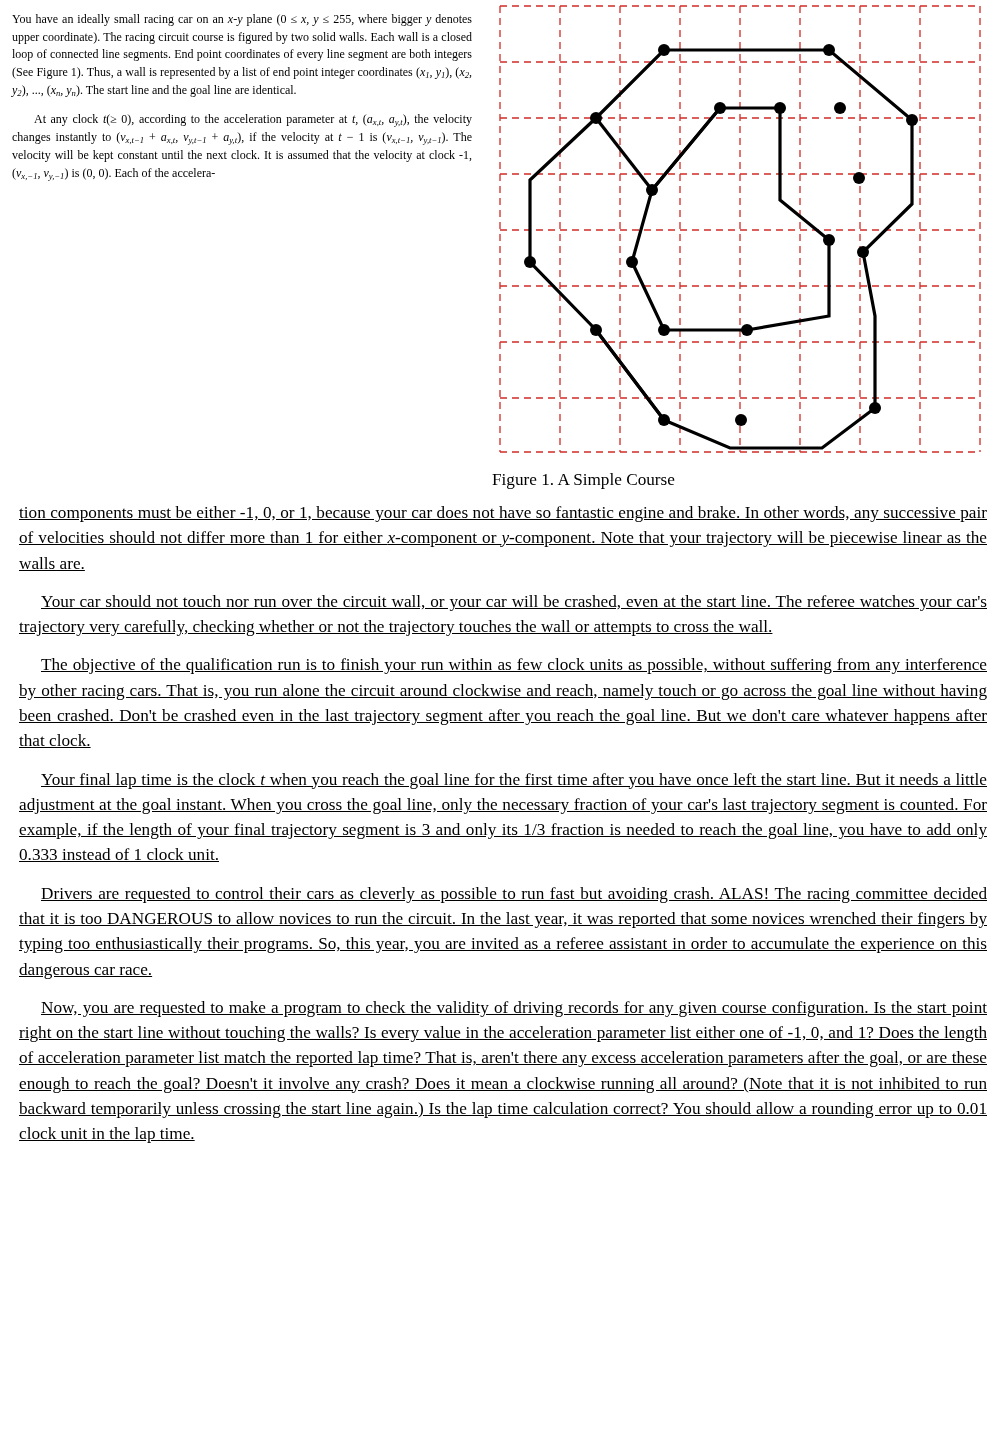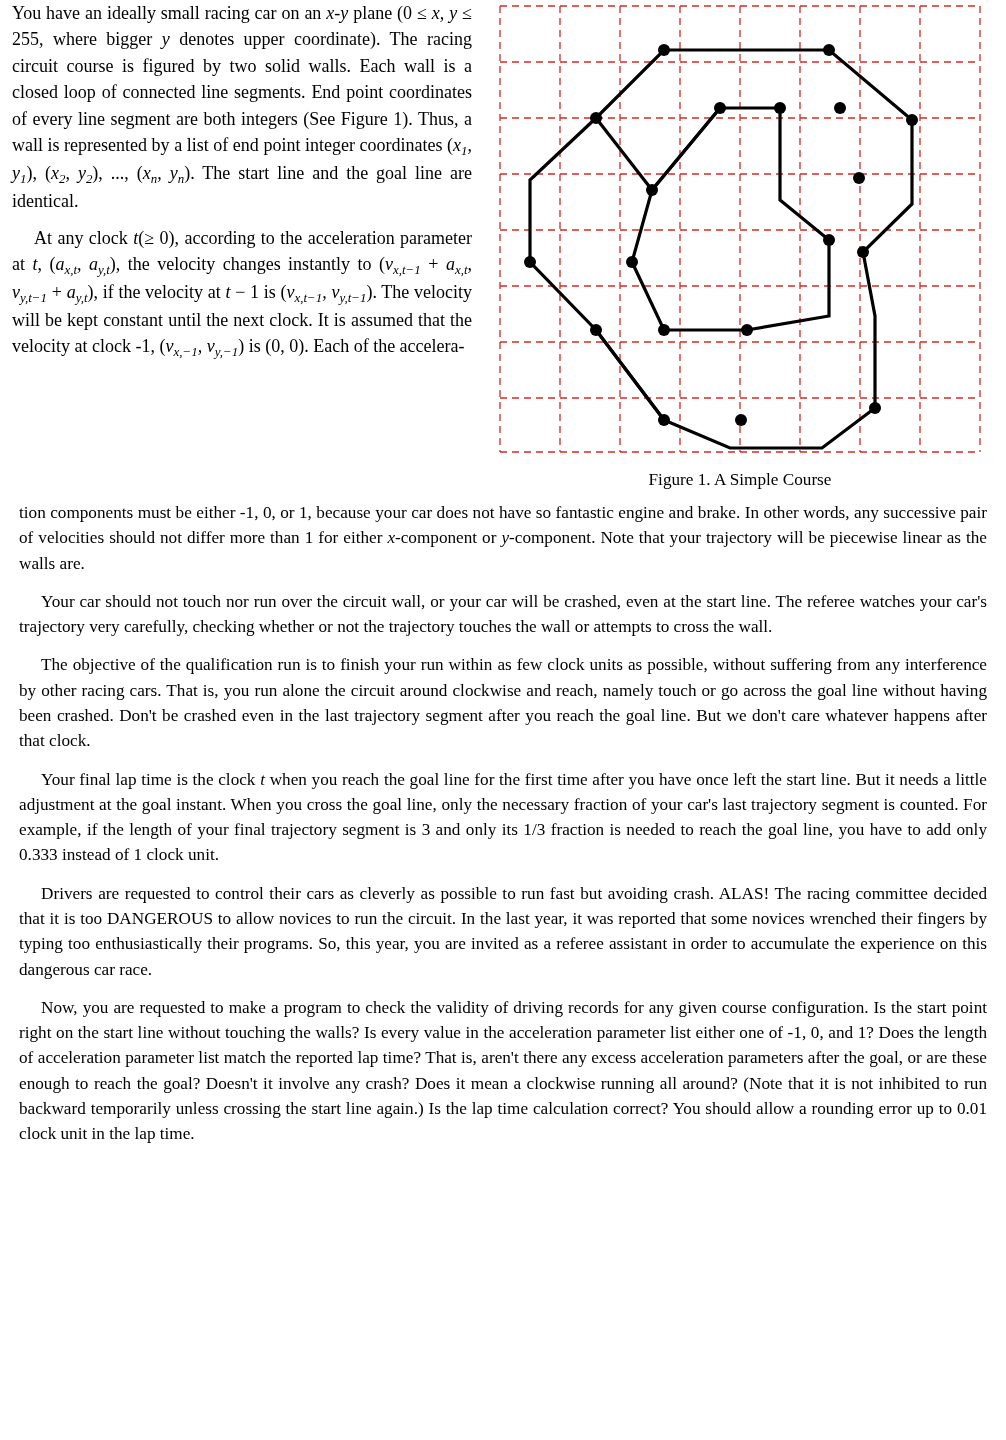--- a/index.html
+++ b/index.html
@@ -23,40 +23,39 @@
   }
   
   .top-region {
     position: relative;
     width: 1006px;
     height: 500px;
   }
   .col-left {
     position: absolute;
     left: 12px;
-    top: 0px;
+    top: 11px;
     width: 460px;
-    font-size: 18px;
+    font-size: 12px;
     line-height: 1.47;
     text-align: justify;
     text-justify: inter-word;
   }
   .col-right {
     position: absolute;
     left: 492px;
     top: 0px;
     width: 502px;
   }
   .fig-box {
     width: 496px;
     height: 458px;
     position: relative;
   }
   .fig-caption {
-    text-align: center;
     font-size: 17.2px;
     margin-top: 12px;
     width: 496px;
   }
   p {
     margin: 0 0 0 0;
     text-indent: 22px;
   }
   p.noindent {
     text-indent: 0;
@@ -71,20 +70,21 @@
     margin: 0 auto;
     padding: 0 12px 0 12px;
     box-sizing: content-box;
     font-size: 17.2px;
     line-height: 1.47;
     text-align: justify;
     text-justify: inter-word;
   }
   .body-text > p {
     margin-bottom: 13px;
+    text-decoration: underline;
   }
   .math {
     font-family: "Liberation Serif", serif;
     font-style: italic;
   }
   sub {
     font-size: 0.72em;
     vertical-align: -0.28em;
   }
 </style>

